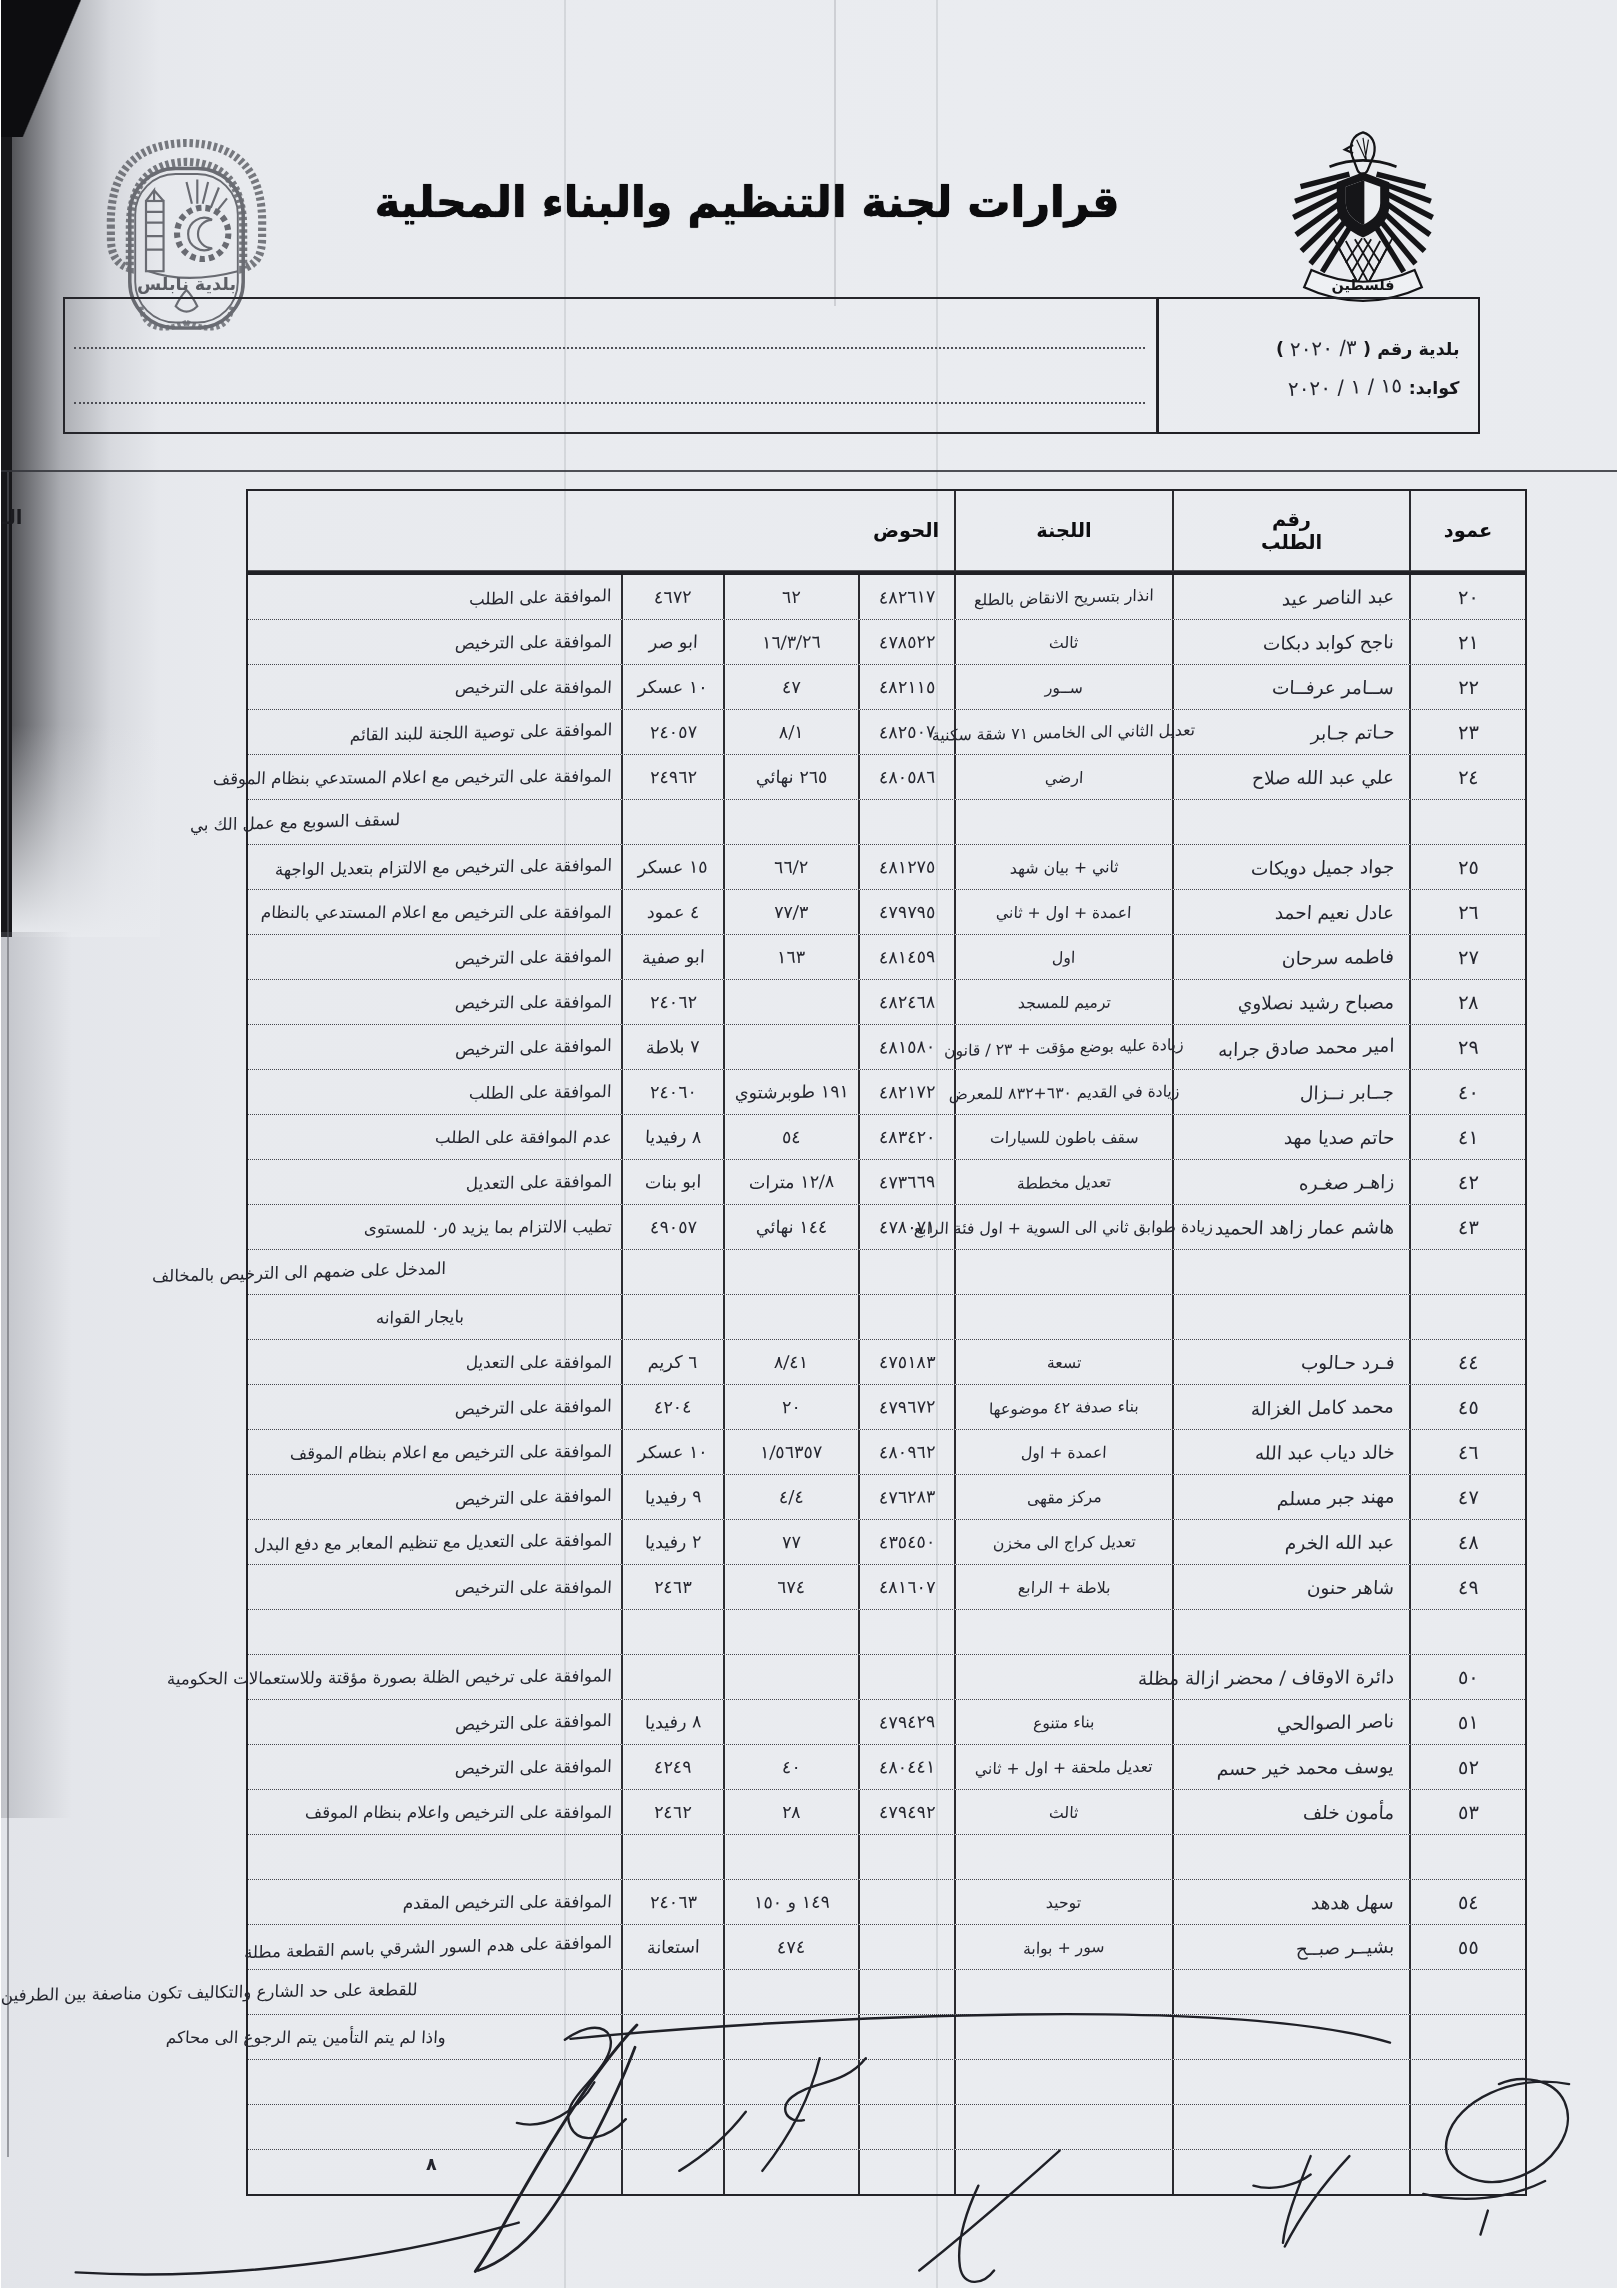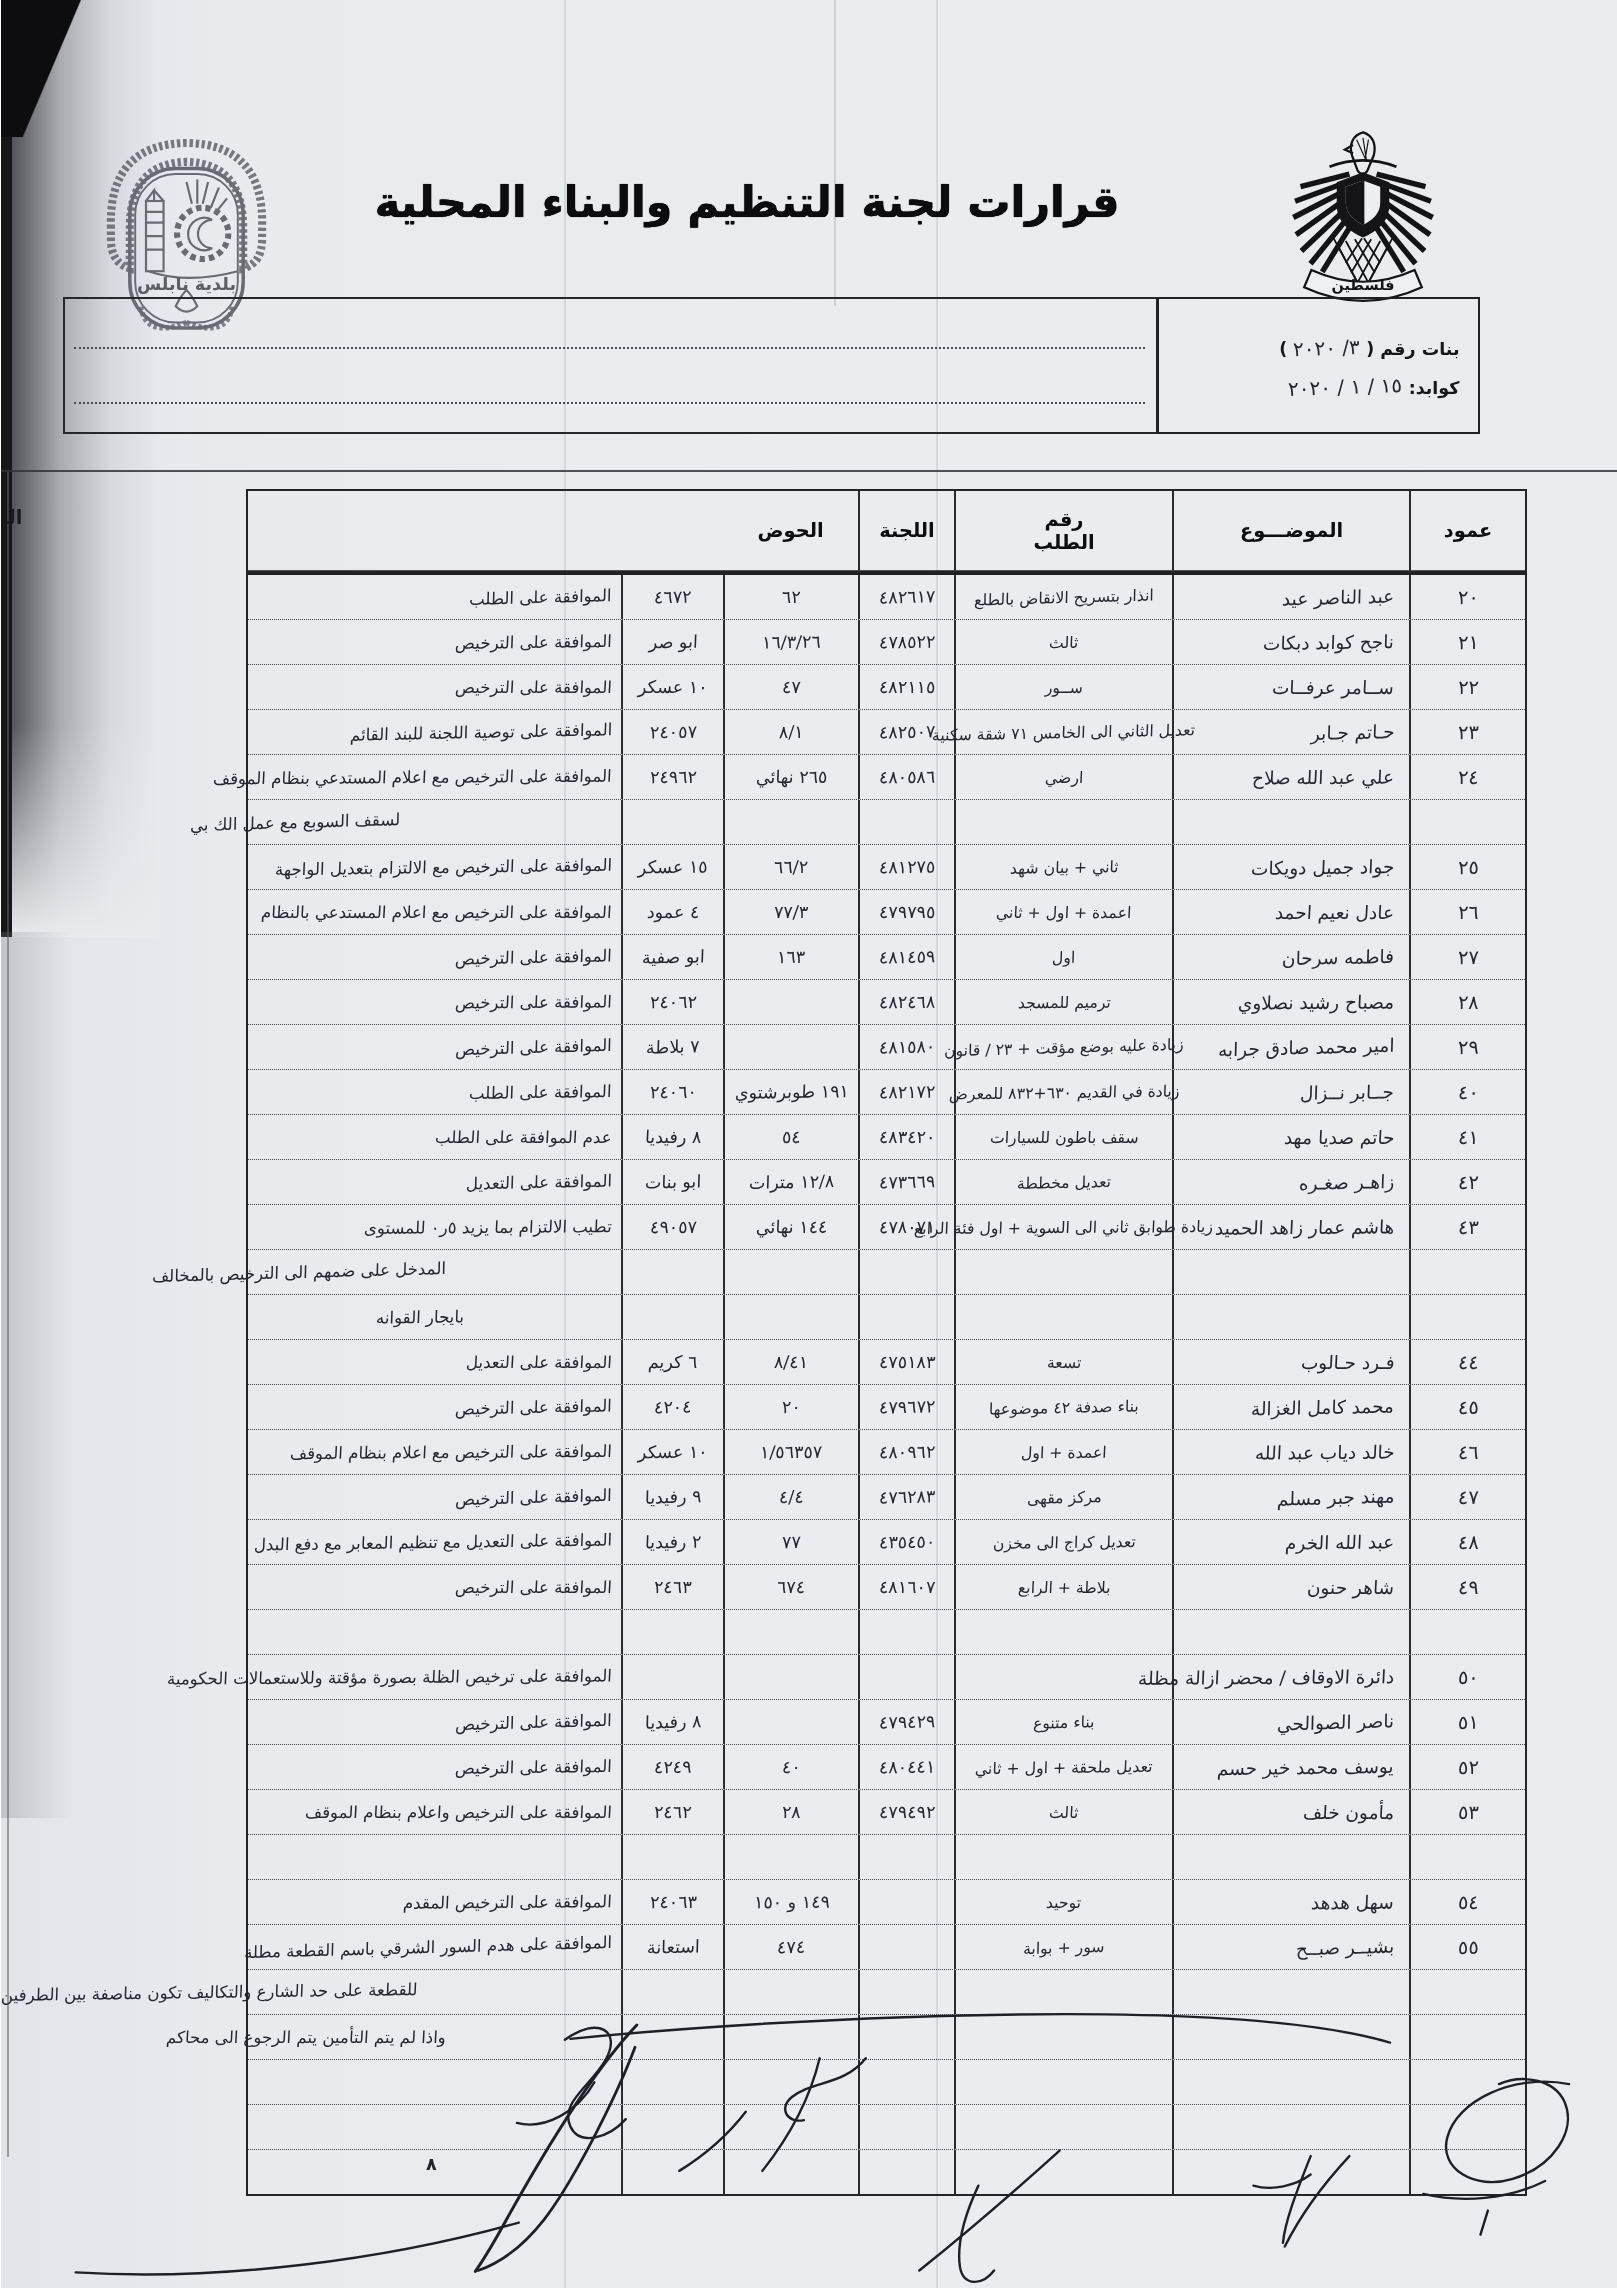--- a/index.html
+++ b/index.html
@@ -139,34 +139,33 @@
   <text x="95" y="180" text-anchor="middle" font-size="16" font-weight="bold" fill="#141417">فلسطين</text>
 </svg>
 
 <div class="abs wide-box">
   <div class="dotrow d1"></div>
   <div class="dotrow d2"></div>
 </div>
 
 <div class="abs session-box">
   <div class="session-line">
-    <span>بنات رقم (</span>
+    <span>بلدية رقم (</span>
     <span class="hwnum">٣/ ٢٠٢٠</span>
     <span>)</span>
   </div>
   <div class="session-line">
     <span>كوابد:</span>
     <span class="hwnum">١٥ / ١ / ٢٠٢٠</span>
   </div>
 </div>
 
 <div class="abs dtable">
   <div class="thead">
     <div class="hcell">عمود</div>
-    <div class="hcell">الموضـــوع</div>
     <div class="hcell">رقم
 الطلب</div>
     <div class="hcell">اللجنة</div>
     <div class="hcell">الحوض</div>
   </div>
   <div id="tbody">
       <div class="trow">
         <div class="cell c-number">
           <span class="hw" style="transform: rotate(-1.6deg) skewX(-3deg);">٢٠</span>
         </div>

